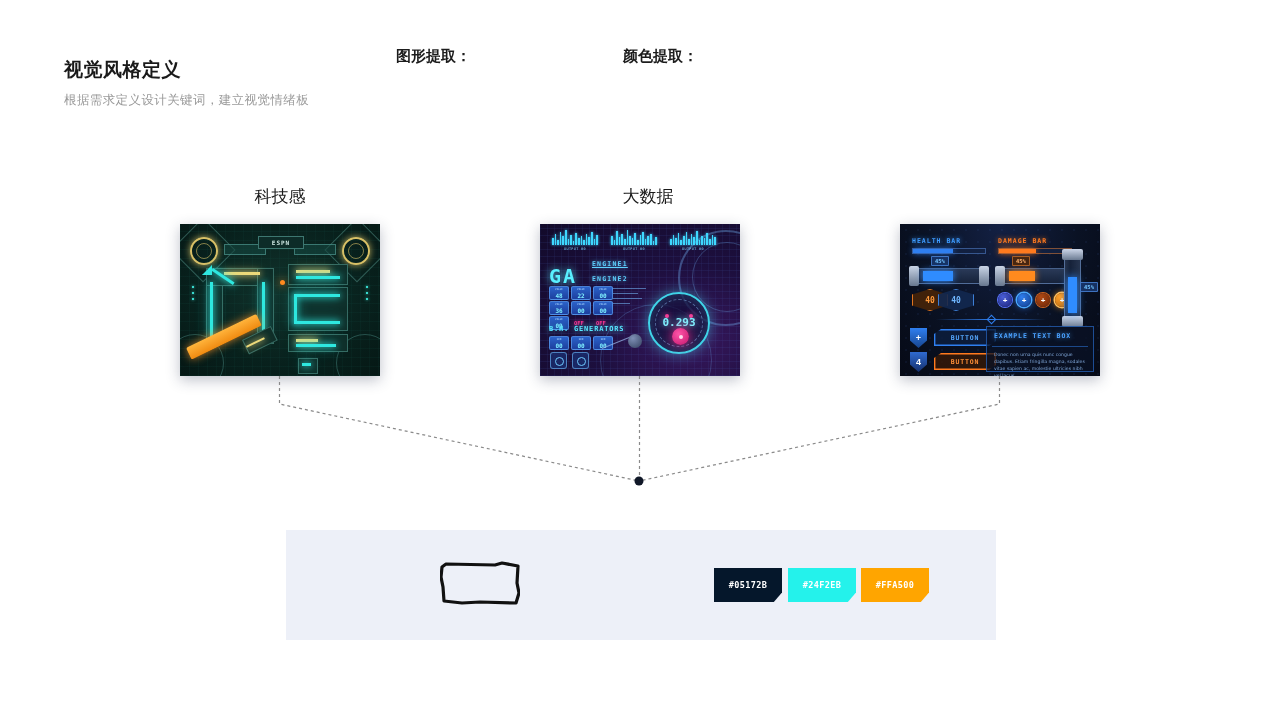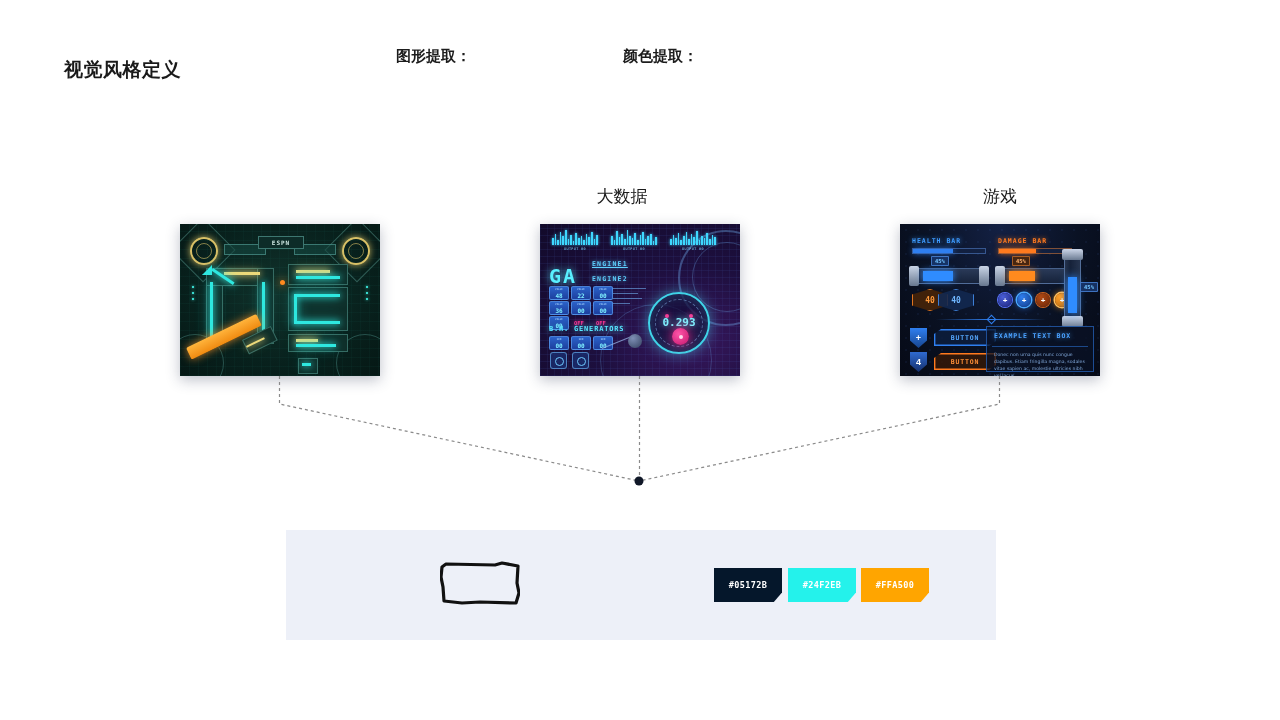--- a/index.html
+++ b/index.html
@@ -218,23 +218,24 @@
     font-family:"DejaVu Sans Mono", monospace; font-size:8.5px; font-weight:bold;
     letter-spacing:.4px;
   }
 </style>
 </head>
 <body>
 
 <div class="page">
 
   <div class="hdr-title">视觉风格定义</div>
-
-  <div class="card-label" style="left:522px;">大数据</div>
-  <div class="card-label" style="left:900px;">游戏</div>
+  <div class="hdr-sub">根据需求定义设计关键词，建立视觉情绪板</div>
+
+  <div class="card-label" style="left:180px;">科技感</div>
+  <div class="card-label" style="left:548px;">大数据</div>
 
   <div class="card c1" id="card-0">
     <div class="grid"></div>
     <div class="diamond l"></div>
     <div class="diamond r"></div>
     <div class="ring l"></div>
     <div class="ring r"></div>
     <div class="hbar hb1"></div>
     <div class="hbar hb2"></div>
     <div class="espn">ESPN</div>

